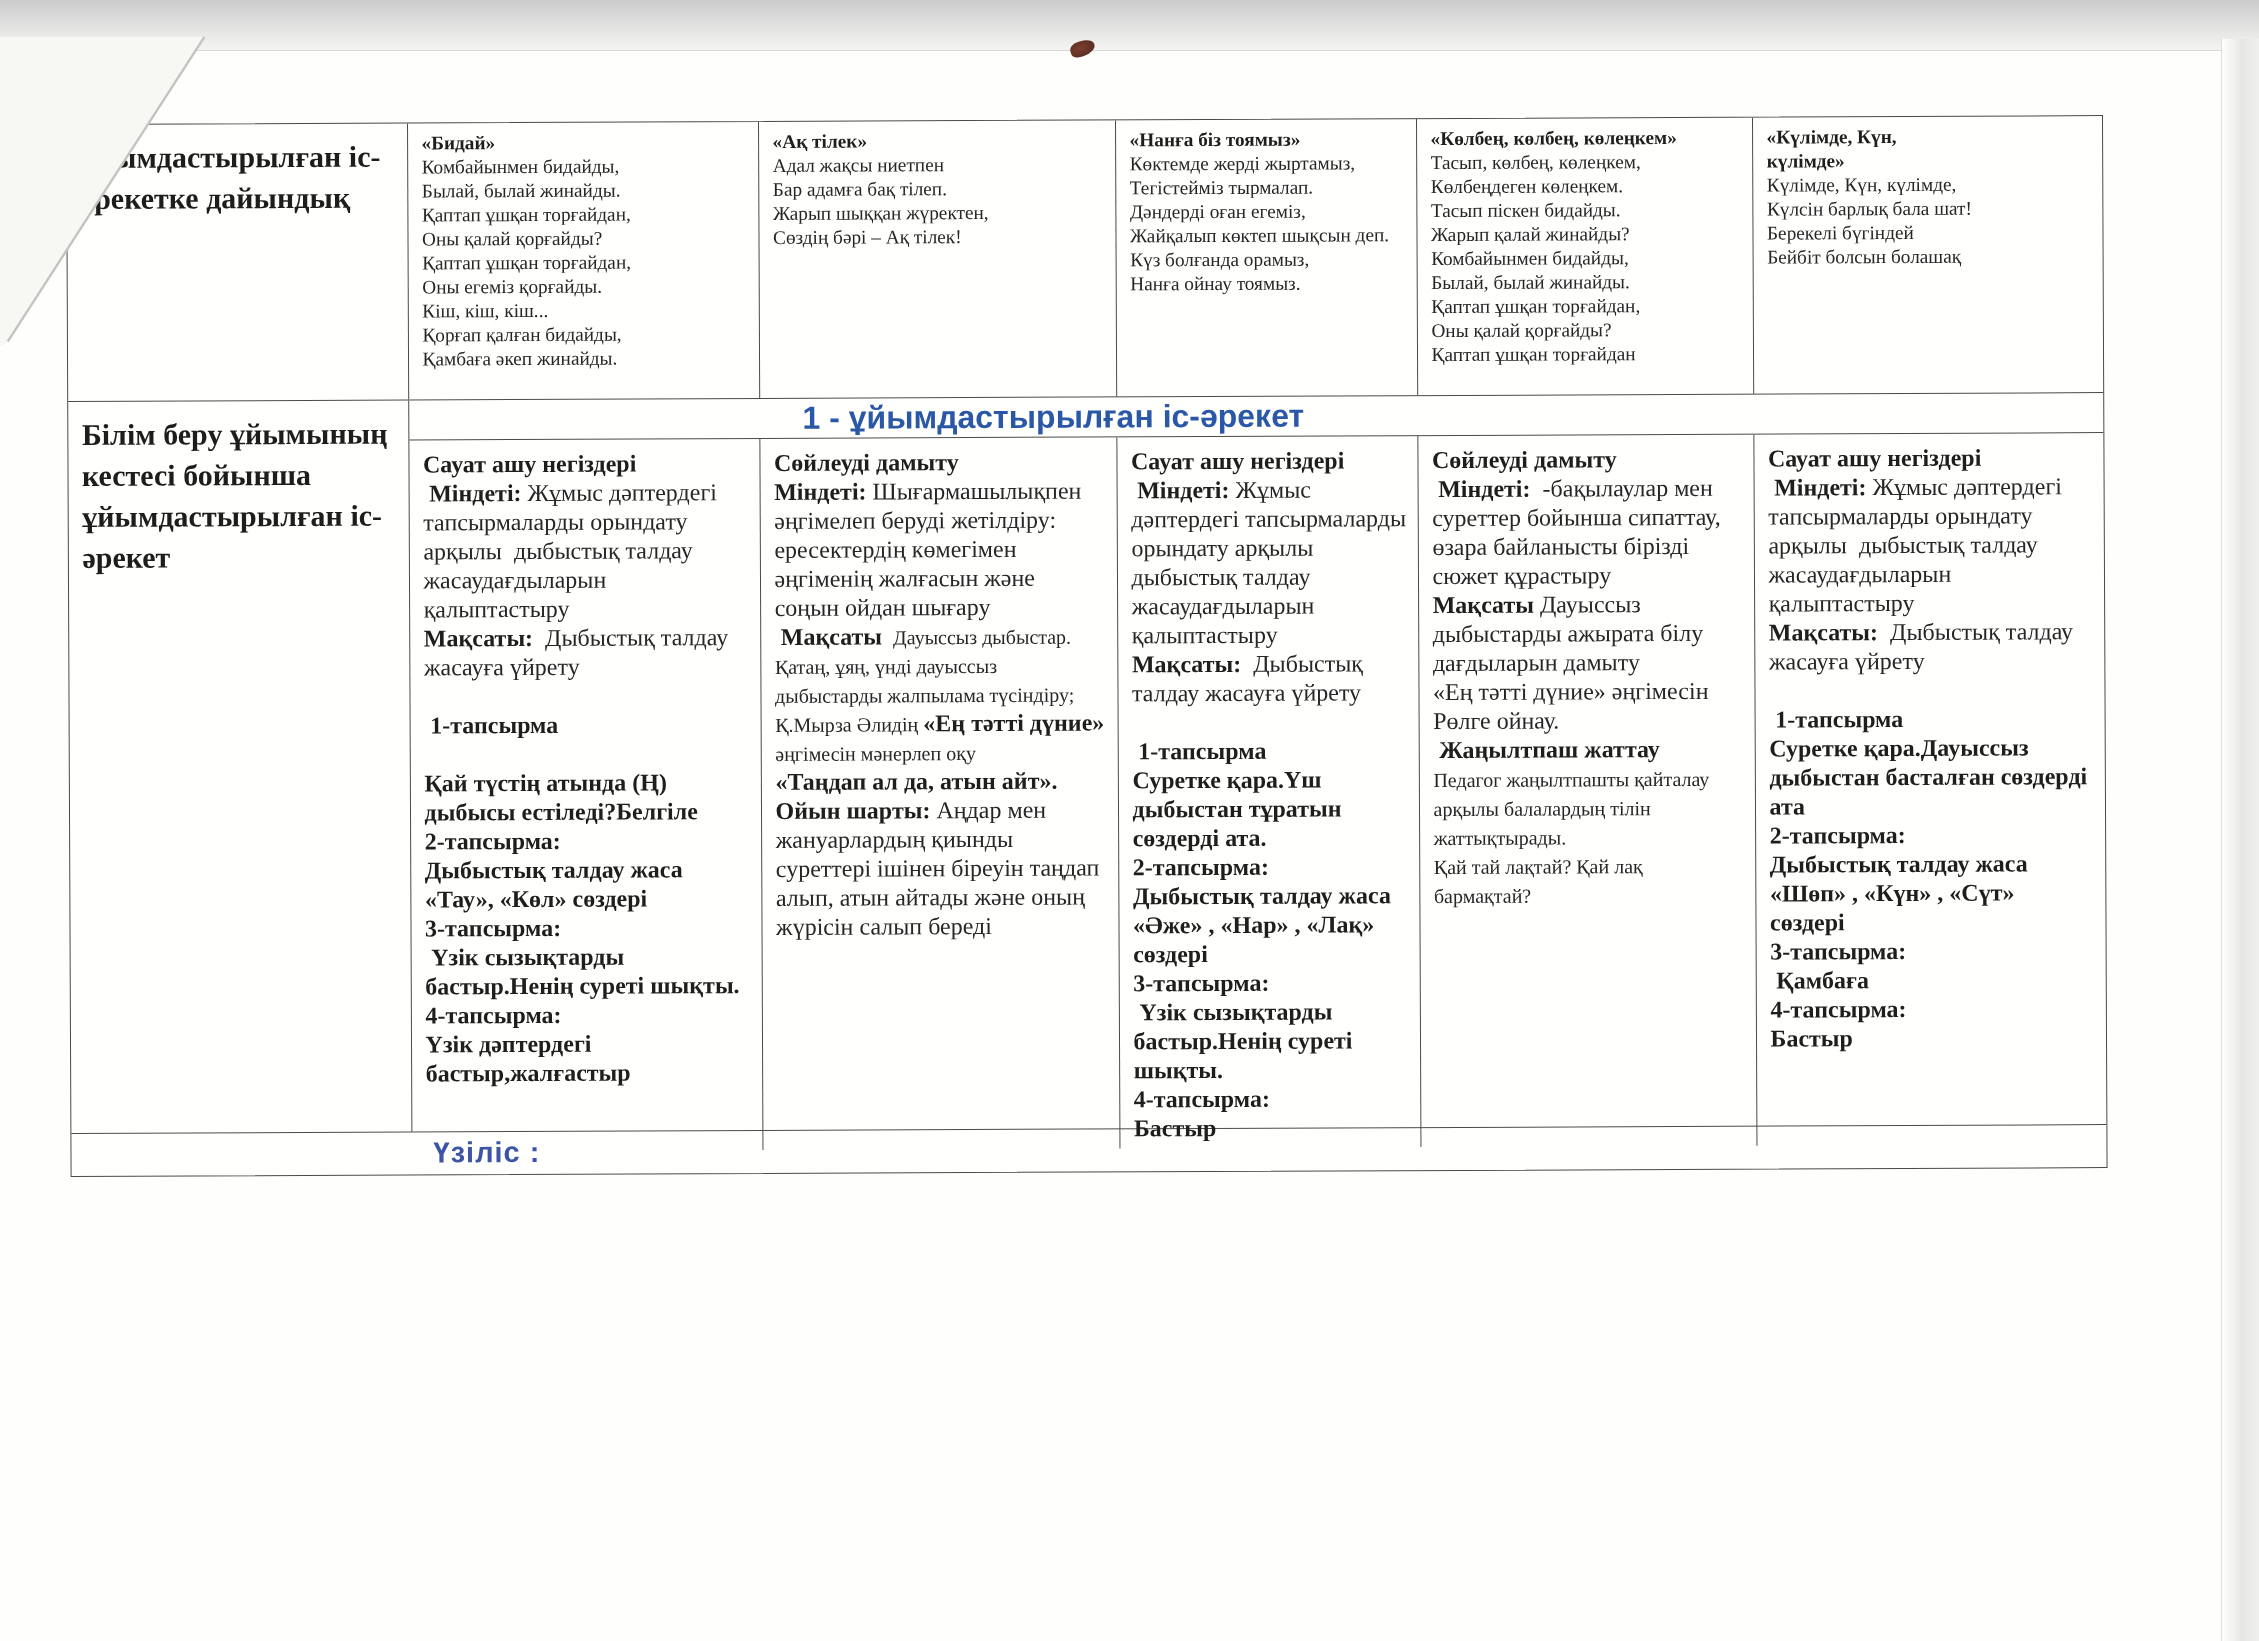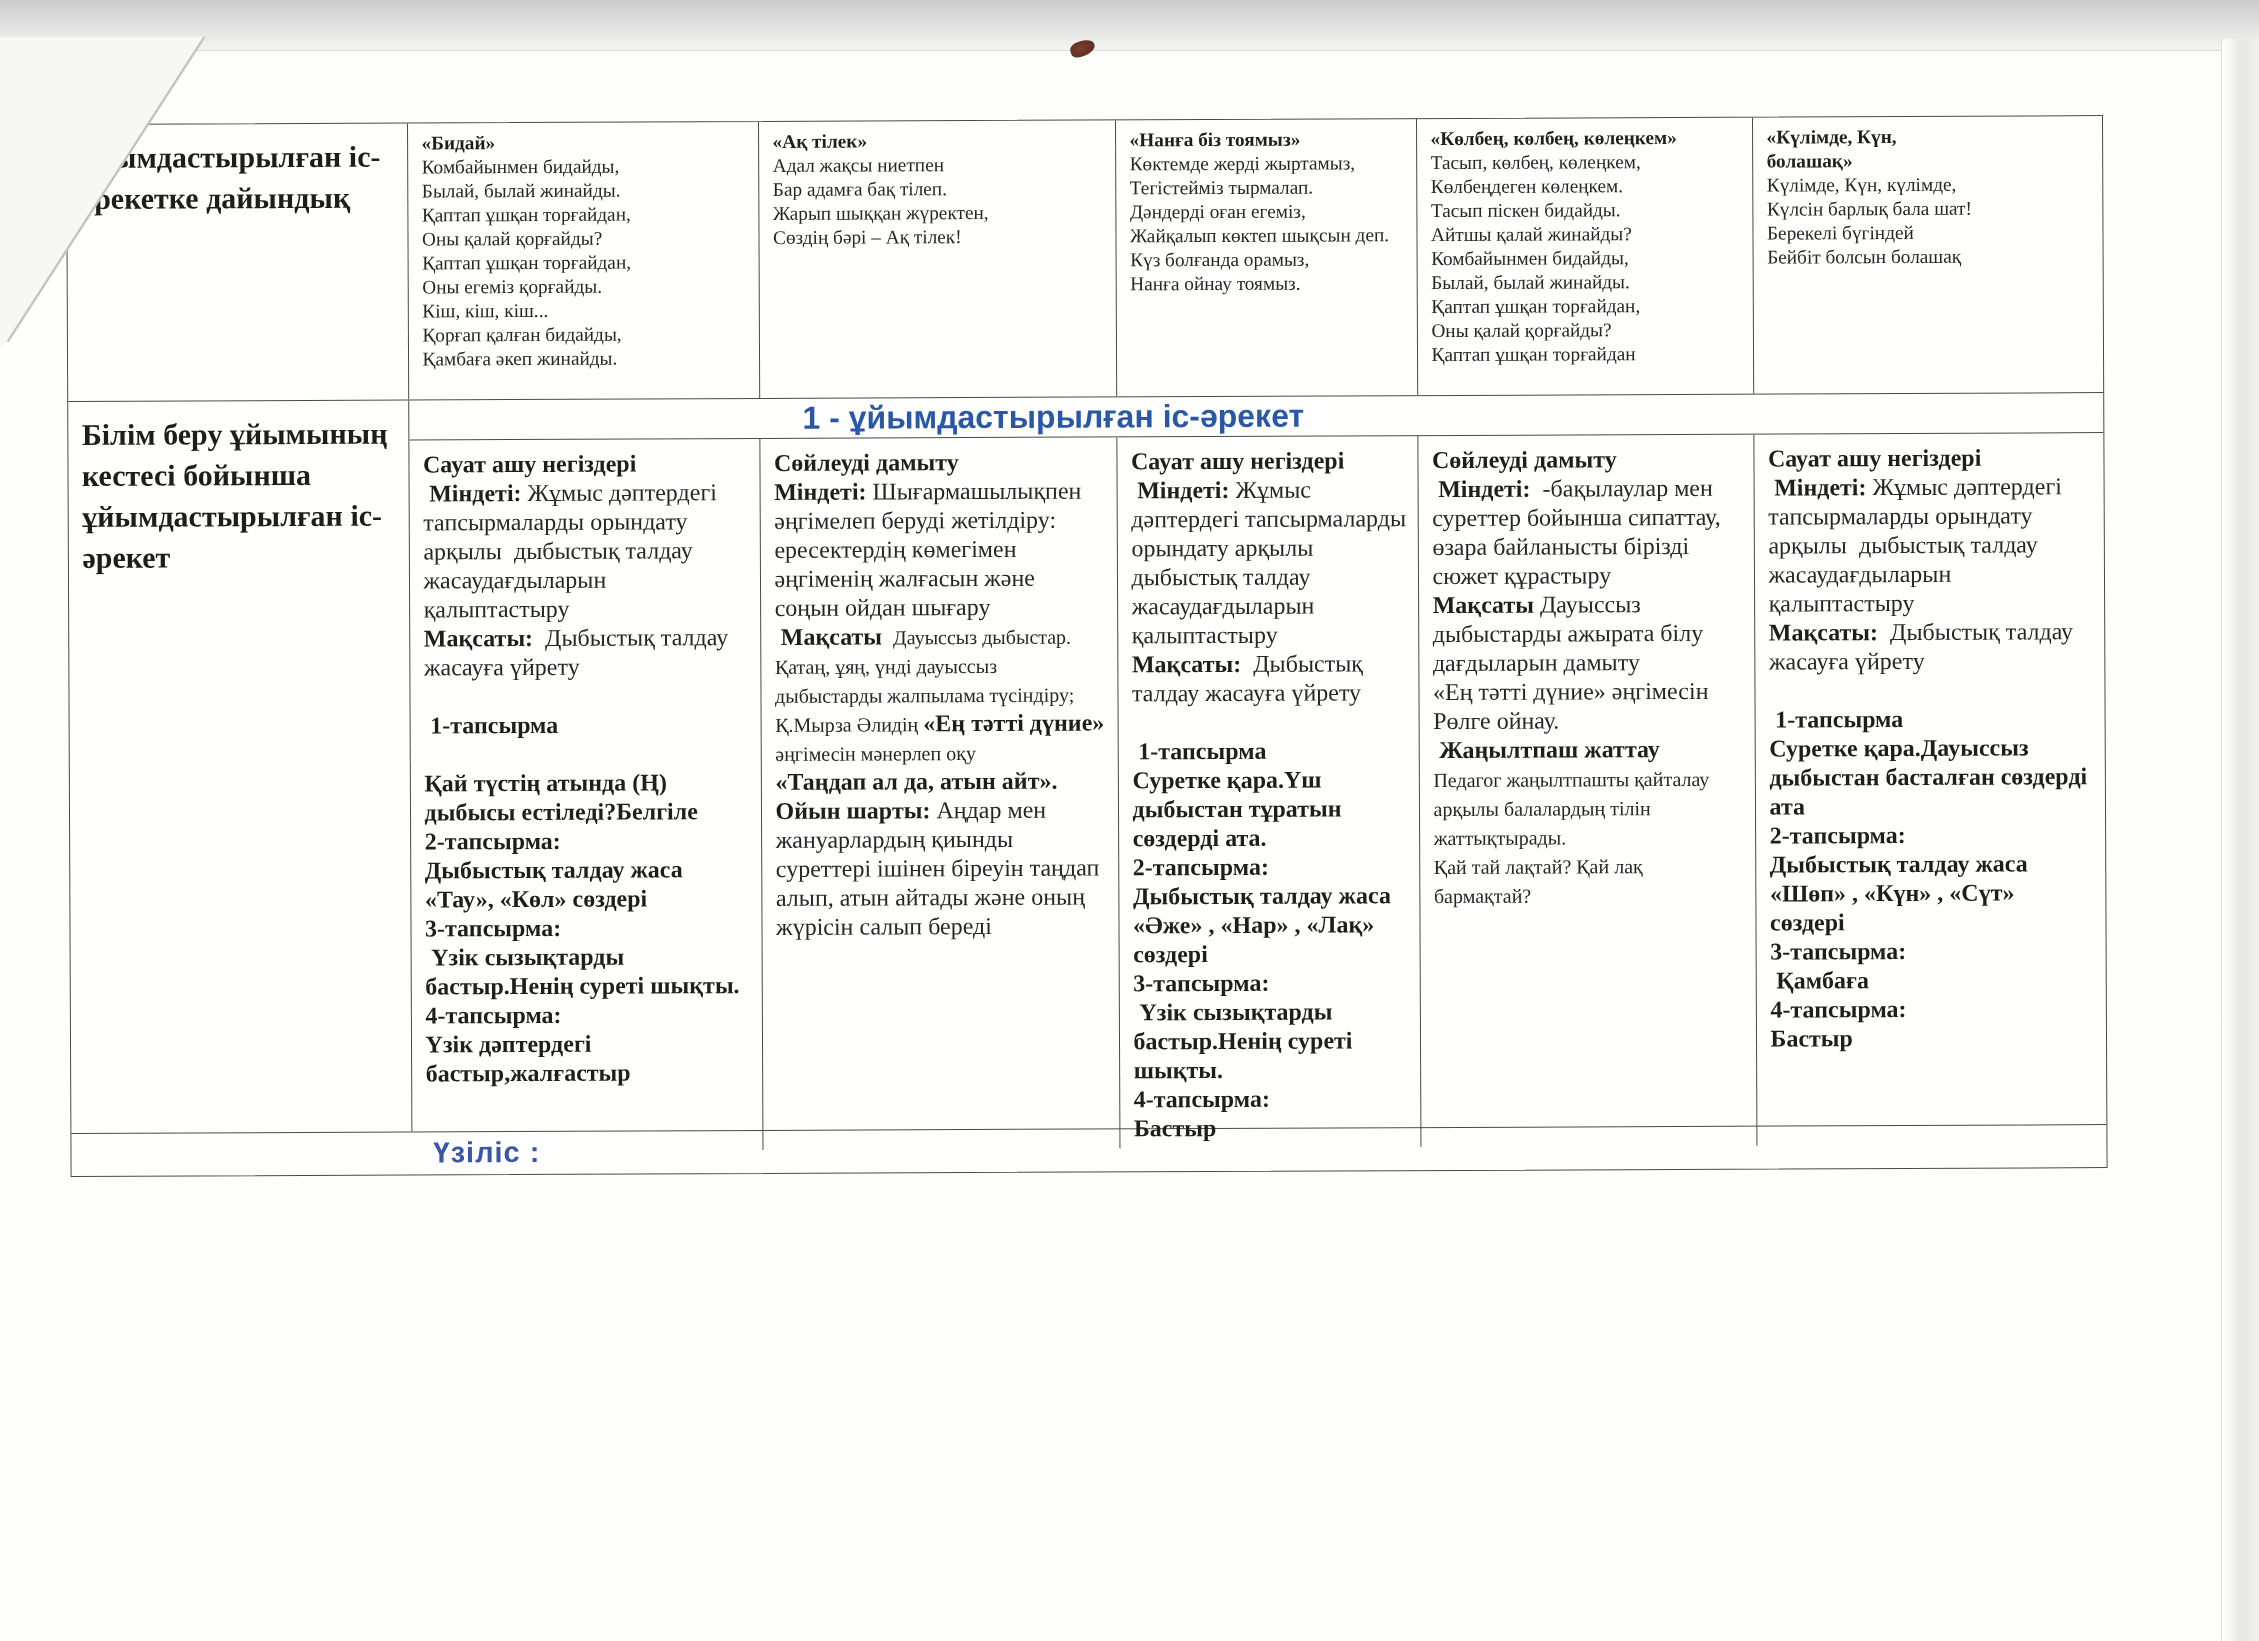--- a/index.html
+++ b/index.html
@@ -78,30 +78,30 @@
           <p class="para"><span>Дәндерді оған егеміз,</span></p>
           <p class="para"><span>Жайқалып көктеп шықсын деп.</span></p>
           <p class="para"><span>Күз болғанда орамыз,</span></p>
           <p class="para"><span>Нанға ойнау тоямыз.</span></p>
         </div>
       <div class="cell w-c4">
           <p class="para"><span class="b">«Көлбең, көлбең, көлеңкем»</span></p>
           <p class="para"><span>Тасып, көлбең, көлеңкем,</span></p>
           <p class="para"><span>Көлбеңдеген көлеңкем.</span></p>
           <p class="para"><span>Тасып піскен бидайды.</span></p>
-          <p class="para"><span>Айтшы қалай жинайды?</span></p>
+          <p class="para"><span>Жарып қалай жинайды?</span></p>
           <p class="para"><span>Комбайынмен бидайды,</span></p>
           <p class="para"><span>Былай, былай жинайды.</span></p>
           <p class="para"><span>Қаптап ұшқан торғайдан,</span></p>
           <p class="para"><span>Оны қалай қорғайды?</span></p>
           <p class="para"><span>Қаптап ұшқан торғайдан</span></p>
         </div>
       <div class="cell w-c5">
           <p class="para"><span class="b">«Күлімде, Күн,</span></p>
-          <p class="para"><span class="b">болашақ»</span></p>
+          <p class="para"><span class="b">күлімде»</span></p>
           <p class="para"><span>Күлімде, Күн, күлімде,</span></p>
           <p class="para"><span>Күлсін барлық бала шат!</span></p>
           <p class="para"><span>Берекелі бүгіндей</span></p>
           <p class="para"><span>Бейбіт болсын болашақ</span></p>
         </div>
     </div>
 
     <div class="row2band">
       <div class="cell w-head headcol">Білім беру ұйымының кестесі бойынша ұйымдастырылған іс-әрекет</div>
       <div class="right-part">

